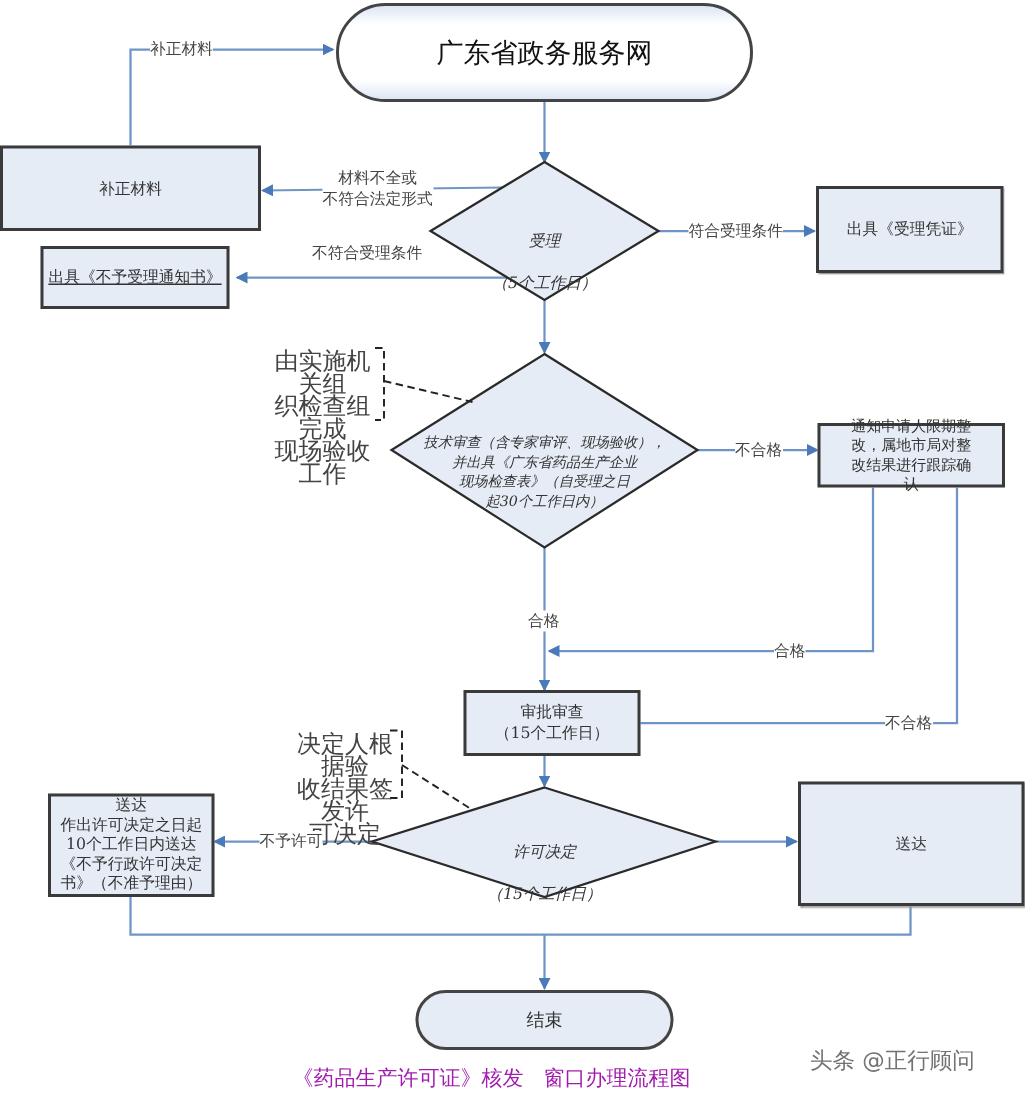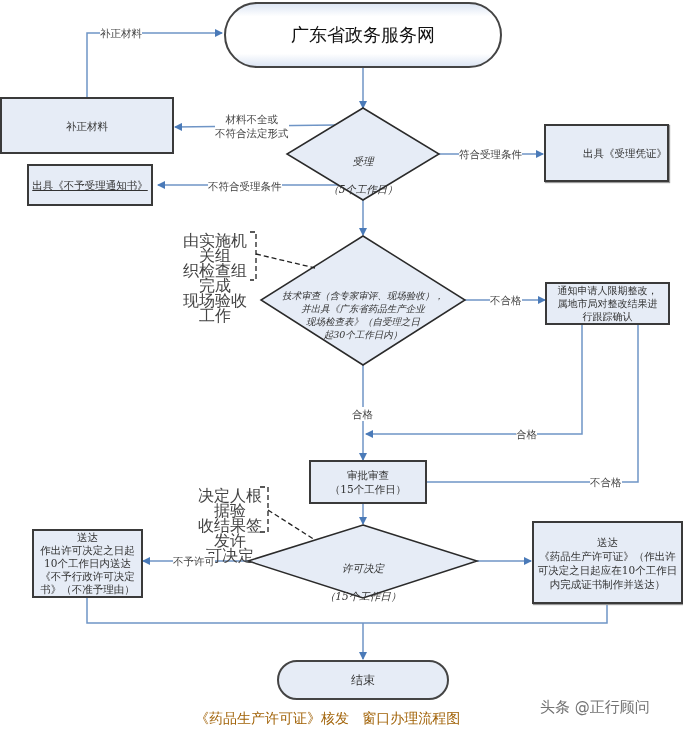--- a/index.html
+++ b/index.html
@@ -11,21 +11,21 @@
          align-items: center; justify-content: center; text-align: center;
          font-size: 10.5px; line-height: 14px; color: #333; }
   .box.shadow { box-shadow: 1px 1px 1px #999; }
   .pill { position: absolute; box-sizing: border-box; border: 2px solid #444;
           border-radius: 40px; display: flex; align-items: center; justify-content: center; }
   .lbl { position: absolute; font-size: 10.5px; line-height: 14px; background: #fff;
          color: #444; white-space: nowrap; text-align: center; }
   .dtext { position: absolute; font-size: 10.5px; line-height: 14px; text-align: center;
            color: #333; white-space: pre-line; font-style: italic; }
   .note { position: absolute; font-size: 16px; line-height: 15px; color: #444; text-align: center; white-space: pre-line; }
-  .caption { position: absolute; left: 195px; top: 710px; font-size: 14px; color: #a16207; }
+  .caption { position: absolute; left: 195px; top: 710px; font-size: 14px; color: #a21caf; }
   .watermark { position: absolute; left: 540px; top: 698px; font-size: 15px; color: #737373;
                font-family: "DejaVu Sans", sans-serif; }
 </style>
 </head>
 <body>
 
 <svg id="flow" width="683" height="732">
   <defs>
     <marker id="arr" markerWidth="8" markerHeight="8" refX="7" refY="4" orient="auto" markerUnits="userSpaceOnUse">
       <path d="M0,0 L8,4 L0,8 Z" fill="#4a7ab8"></path>
@@ -82,36 +82,36 @@
 </div>
 
 <div class="box" style="left:0px;top:97px;width:174px;height:57px;">
   <span>补正材料</span>
 </div>
 
 <div class="box" style="left:27px;top:164px;width:126px;height:42px;text-decoration:underline;">
   <span>出具《不予受理通知书》</span>
 </div>
 
-<div class="box shadow" style="left:544px;top:124px;width:125px;height:58px;align-items:flex-end;">
+<div class="box shadow" style="left:544px;top:124px;width:125px;height:58px;">
   <span>出具《受理凭证》</span>
 </div>
 
 <div class="dtext" style="left:310px;top:140px;width:106px;">
   <div>受理</div>
   <div>（5个工作日）</div>
 </div>
 
 <div class="dtext" style="left:278px;top:289px;width:170px;font-size:9.5px;line-height:13px;">技术审查（含专家审评、现场验收），
 并出具《广东省药品生产企业
 现场检查表》（自受理之日
 起30个工作日内）</div>
 
 <div class="box" style="left:545px;top:282px;width:125px;height:43px;font-size:10px;line-height:13px;">
-  <span style="padding:0 8px;">通知申请人限期整改，属地市局对整改结果进行跟踪确认</span>
+  <span style="padding:0 18px;">通知申请人限期整改，属地市局对整改结果进行跟踪确认</span>
 </div>
 
 <div class="box" style="left:309px;top:460px;width:118px;height:44px;">
   <span>审批审查</span>
   <span>（15个工作日）</span>
 </div>
 
 <div class="dtext" style="left:300px;top:547px;width:126px;">
   <div>许可决定</div>
   <div>（15个工作日）</div>
@@ -120,38 +120,37 @@
 <div class="box" style="left:32px;top:529px;width:111px;height:69px;line-height:13px;">
   <span>送达</span>
   <span style="white-space:pre-line;">作出许可决定之日起
 10个工作日内送达
 《不予行政许可决定
 书》（不准予理由）</span>
 </div>
 
 <div class="box shadow" style="left:532px;top:521px;width:151px;height:83px;line-height:14px;">
   <span>送达</span>
-  <span style="padding:0 3px;">《药品生产许可证》（作出许可决定之日起应在10个工作日内完成证书制作并送达）</span>
 </div>
 
 <div class="pill" style="left:277px;top:660px;width:172px;height:40px;background:#e6ecf6;">
   <span style="font-size:12px;color:#333;">结束</span>
 </div>
 
 <div class="note" style="left:180px;top:233px;width:70px;">由实施机关组
 织检查组完成
 现场验收工作</div>
 <div class="note" style="left:195px;top:488px;width:70px;">决定人根据验
 收结果签发许
 可决定</div>
 
 <div class="lbl" style="left:100px;top:26px;">补正材料</div>
 <div class="lbl" style="left:215px;top:112px;white-space:pre-line;">材料不全或
 不符合法定形式</div>
-<div class="lbl" style="left:208px;top:179px;">不符合受理条件</div>
+<div class="lbl" style="left:208px;top:162px;">不符合受理条件</div>
 <div class="lbl" style="left:459px;top:147px;">符合受理条件</div>
 <div class="lbl" style="left:490px;top:293px;">不合格</div>
 <div class="lbl" style="left:352px;top:407px;">合格</div>
 <div class="lbl" style="left:516px;top:427px;">合格</div>
 <div class="lbl" style="left:590px;top:475px;">不合格</div>
 <div class="lbl" style="left:173px;top:554px;">不予许可</div>
 
 <div class="caption" style="white-space:pre;">《药品生产许可证》核发   窗口办理流程图</div>
 <div class="watermark">头条 @正行顾问</div>
 

